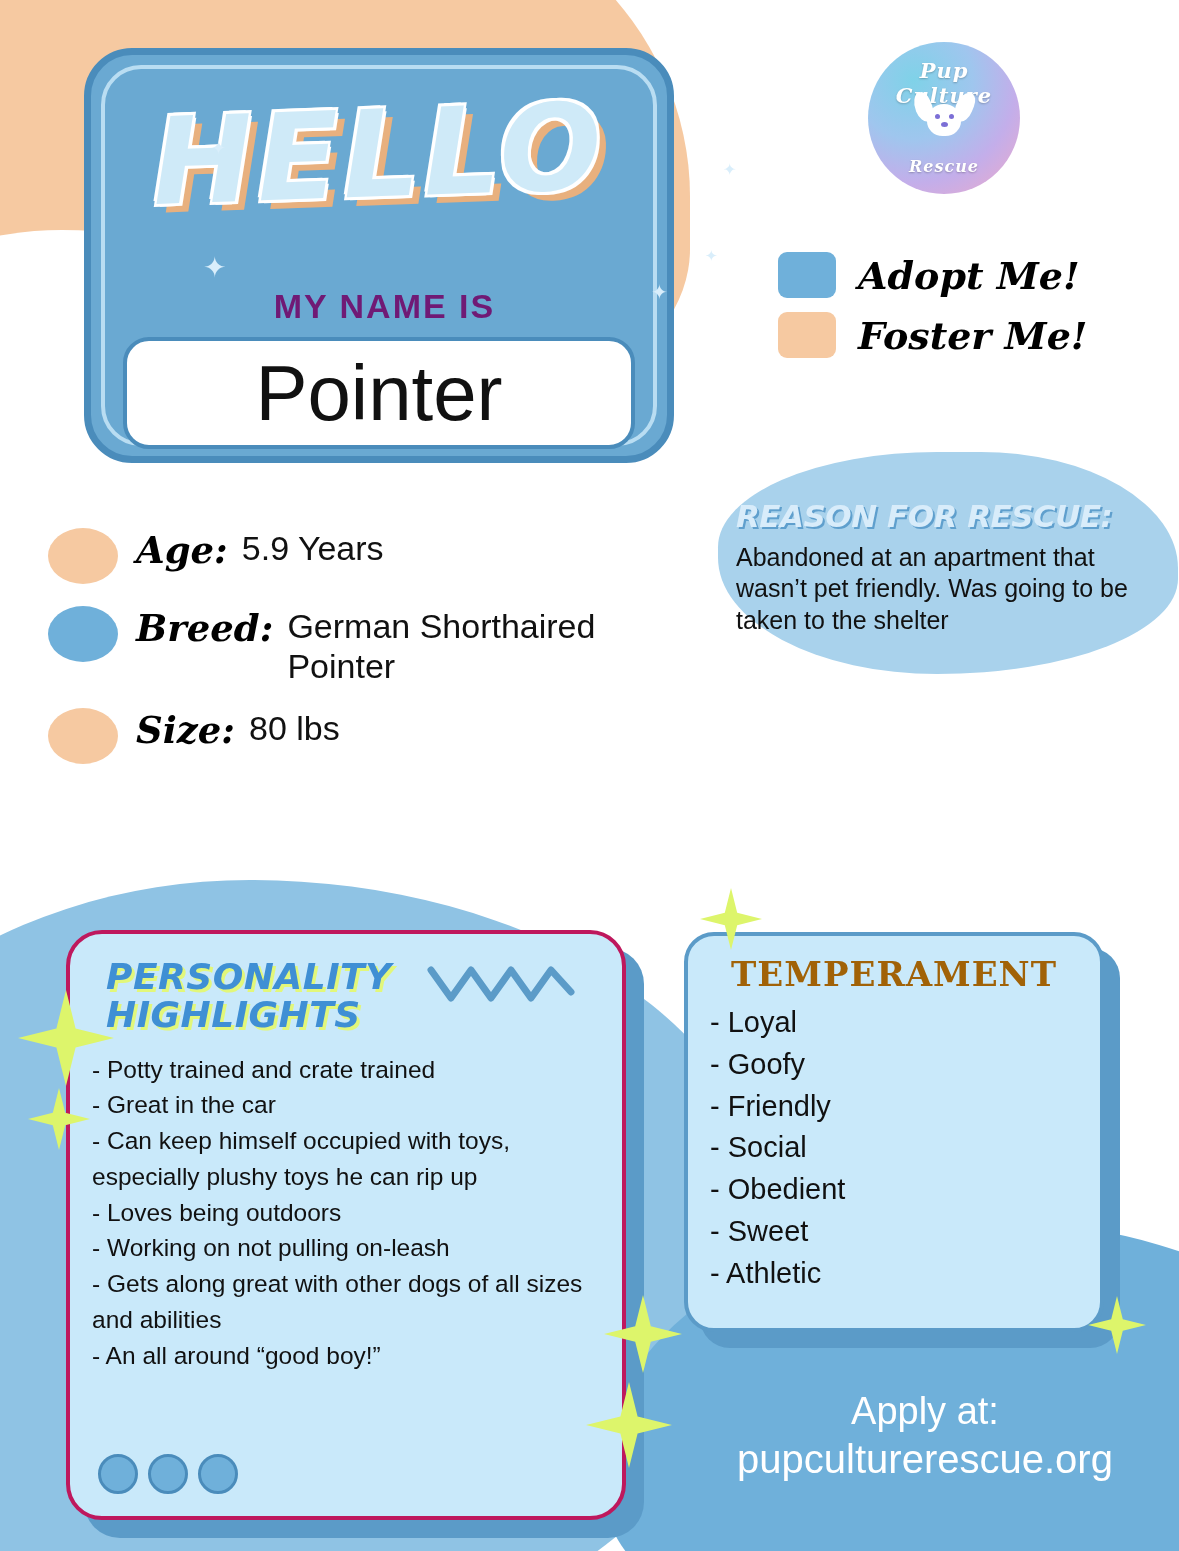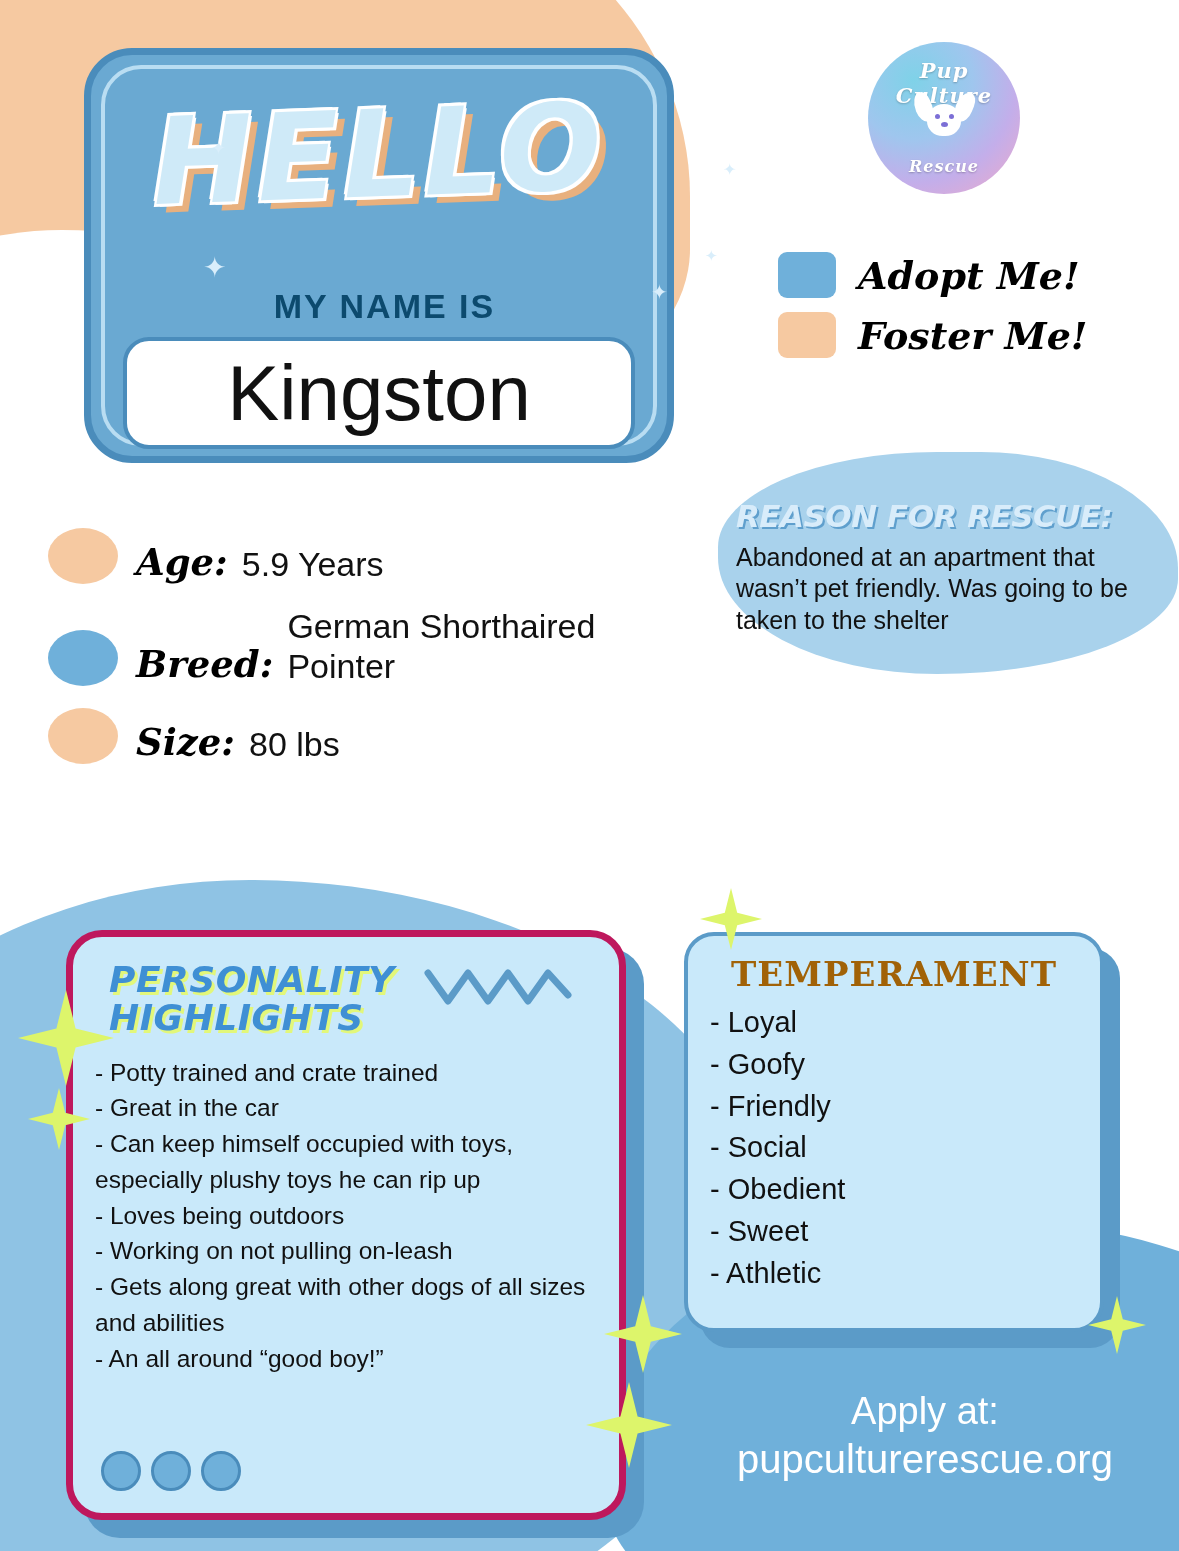--- a/index.html
+++ b/index.html
@@ -64,21 +64,21 @@
   .sb1 { left: 120px; top: 82px; font-size: 18px; }
   .sb2 { left: 632px; top: 105px; font-size: 16px; }
   .sb3 { left: 560px; top: 225px; font-size: 20px; }
   .sb4 { left: 112px; top: 196px; font-size: 28px; }
   .sb5 { left: 180px; top: 290px; font-size: 18px; }
   .sb6 { left: 614px; top: 192px; font-size: 15px; }
 
   .my-name-is {
     position: absolute; left: 0; right: 0; top: 232px;
     text-align: center;
-    color: #0c4a6e;
+    color: #701a75;
     font-size: 34px; font-weight: bold; letter-spacing: 2px; margin-left: 11px;
   }
   .name-plate {
     position: absolute; left: 32px; right: 32px; top: 282px; height: 112px;
     background: #ffffff;
     border: 4px solid #4a8cbb;
     border-radius: 26px;
     display: flex; align-items: center; justify-content: center;
   }
   .name-text {
@@ -144,41 +144,41 @@
     color: #d8ecfa;
     text-shadow: 2px 2px 0 #5f9fcd;
     letter-spacing: -0.5px;
   }
   .reason-body {
     margin-top: 8px; font-size: 25px; color: #111; line-height: 1.25;
   }
 
   
   .details { position: absolute; left: 48px; top: 528px; width: 680px; }
-  .detail-row { display: flex; align-items: flex-end; margin-bottom: 22px; }
+  .detail-row { display: flex; align-items: flex-start; margin-bottom: 22px; }
   .dot { width: 70px; height: 56px; border-radius: 50%; flex: 0 0 auto; margin-right: 18px; }
   .dot-peach { background: #f6c9a1; }
   .dot-lightblue { background: #b3d6ef; }
   .dot-blue { background: #6fb0da; }
   .detail-label {
     font-family: "DejaVu Serif", serif;
     font-style: italic; font-weight: bold; font-size: 37px; color: #000;
     margin-right: 14px; white-space: nowrap;
   }
   .detail-value { font-size: 34px; color: #111; line-height: 1.18; }
   .detail-value.wrap { max-width: 380px; }
 
   
   .pers-shadow {
     position: absolute; left: 84px; top: 948px; width: 560px; height: 590px;
     background: #5b9bc8; border-radius: 36px;
   }
   .pers-card {
     position: absolute; left: 66px; top: 930px; width: 560px; height: 590px;
-    background: #c9e9fa; border: 7px solid #be185d; border-radius: 36px;
+    background: #c9e9fa; border: 4px solid #be185d; border-radius: 36px;
     overflow: hidden;
   }
   .pers-title {
     margin: 24px 0 0 36px;
     font-family: "DejaVu Sans", sans-serif;
     font-style: italic; font-weight: bold; font-size: 36px;
     color: #3f8fd4; line-height: 1.05;
     text-shadow: 3px 3px 0 #e2f77a;
     letter-spacing: 0.5px;
     width: 330px;
@@ -246,21 +246,21 @@
     <div class="badge-inner"></div>
     <div class="hello-word">HELLO</div>
     <div class="sparkle-badge sb1">✦</div>
     <div class="sparkle-badge sb2">✦</div>
     <div class="sparkle-badge sb3">✦</div>
     <div class="sparkle-badge sb4">✦</div>
     <div class="sparkle-badge sb5">✦</div>
     <div class="sparkle-badge sb6">✦</div>
     <div class="my-name-is">MY NAME IS</div>
     <div class="name-plate">
-      <span class="name-text">Kingston</span>
+      <span class="name-text">Pointer</span>
     </div>
   </div>
 
   <div class="logo">
     <div class="logo-text-top">Pup Culture</div>
     <div class="logo-dog">
       <div class="ear-l"></div>
         <div class="ear-r"></div>
       <div class="head"></div>
       <div class="eye l"></div>

